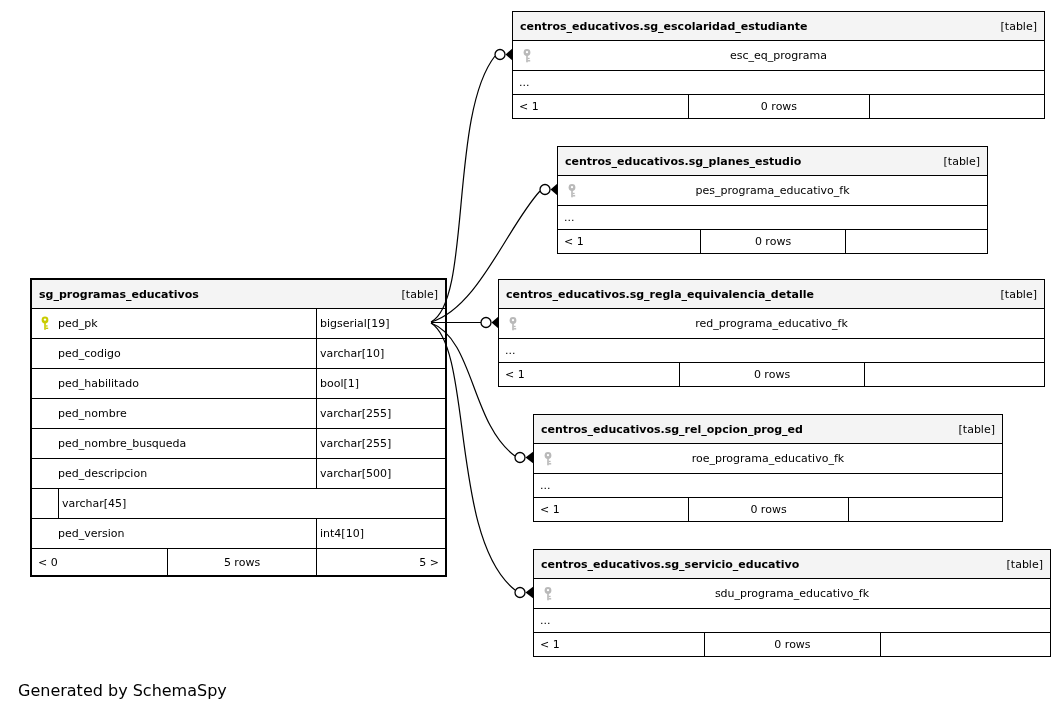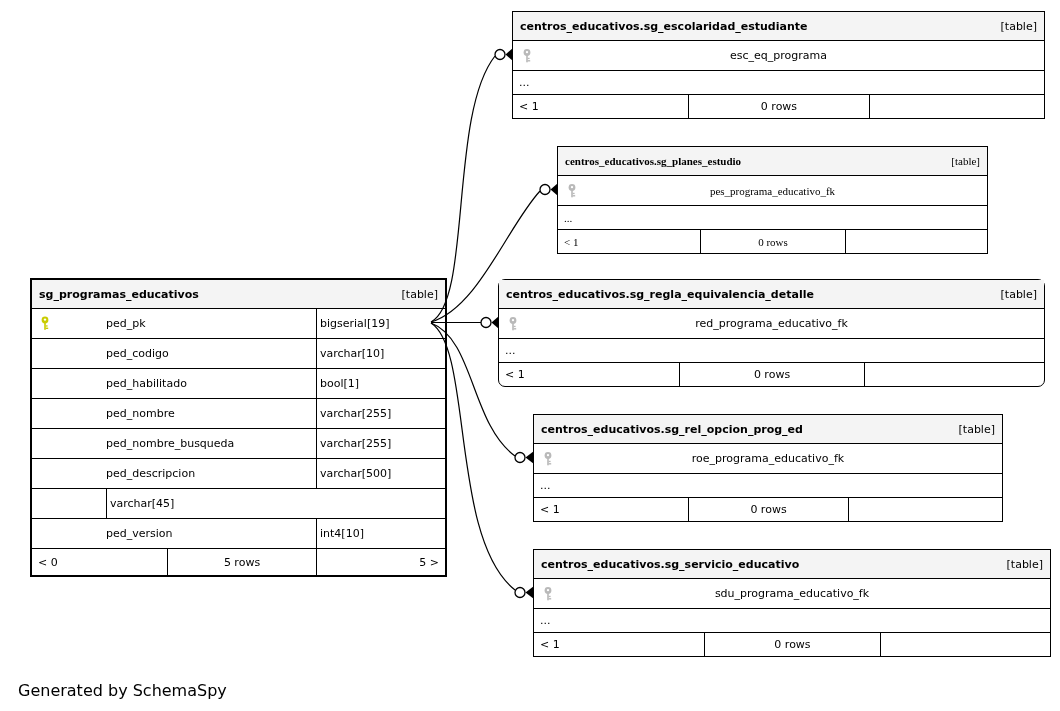--- a/index.html
+++ b/index.html
@@ -16,21 +16,21 @@
   .tbl{position:absolute;background:var(--row-bg);border:1.4px solid var(--border);font-size:11px;box-sizing:border-box;}
   .tbl.main{border-width:2px;}
 
   .tbl-header{display:flex;justify-content:space-between;align-items:center;gap:14px;
     background:var(--header-bg);border-bottom:1.6px solid var(--border);
     height:28px;padding:0 7px;font-weight:bold;white-space:nowrap;}
   .tbl.main .tbl-header{height:28px;}
   .badge{font-weight:normal;}
 
   
-  .m-row{display:flex;align-items:stretch;height:29px;border-bottom:1px solid var(--border);gap:48px;}
+  .m-row{display:flex;align-items:stretch;height:29px;border-bottom:1px solid var(--border);}
   .key-slot{flex:0 0 26px;display:flex;align-items:center;padding-left:6px;box-sizing:border-box;}
   .m-name{flex:1;display:flex;align-items:center;white-space:nowrap;}
   .m-type{flex:0 0 129px;border-left:1px solid var(--border);display:flex;align-items:center;
     padding:0 3px;box-sizing:border-box;white-space:nowrap;}
   .m-row:last-of-type{border-bottom:1px solid var(--border);}
 
   
   .fk-row{position:relative;height:29px;border-bottom:1px solid var(--border);
     display:flex;align-items:center;justify-content:center;white-space:nowrap;}
   .fk-row .key-abs{position:absolute;left:7px;top:50%;transform:translateY(-50%);display:flex;}
@@ -167,21 +167,21 @@
       <span>esc_eq_programa</span>
     </div>
     <div class="more-row">...</div>
     <div class="foot">
       <span class="f-left">&lt; 1</span>
       <span class="f-mid">0 rows</span>
       <span class="f-right"></span>
     </div>
   </div>
 
-  <div class="tbl rel" style="left:557px;top:146px;width:431px;font-family:Liberation Serif, serif;">
+  <div class="tbl rel" style="left:557px;top:146px;width:431px;">
     <div class="tbl-header">
       <span>centros_educativos.sg_planes_estudio</span>
       <span class="badge">[table]</span>
     </div>
     <div class="fk-row">
       <span class="key-abs">
         <svg class="key-icon fk-color" viewBox="0 0 14 15">
           <circle cx="7" cy="4" r="3.4" fill="currentColor"></circle>
           <circle cx="7" cy="3.6" r="1.2" fill="#ffffff"></circle>
           <rect x="6.2" y="6.8" width="1.6" height="7" fill="currentColor"></rect>
@@ -192,21 +192,21 @@
       <span>pes_programa_educativo_fk</span>
     </div>
     <div class="more-row">...</div>
     <div class="foot">
       <span class="f-left">&lt; 1</span>
       <span class="f-mid">0 rows</span>
       <span class="f-right"></span>
     </div>
   </div>
 
-  <div class="tbl rel" style="left:498px;top:279px;width:547px;border-radius:7px;">
+  <div class="tbl rel" style="left:498px;top:279px;width:547px;">
     <div class="tbl-header">
       <span>centros_educativos.sg_regla_equivalencia_detalle</span>
       <span class="badge">[table]</span>
     </div>
     <div class="fk-row">
       <span class="key-abs">
         <svg class="key-icon fk-color" viewBox="0 0 14 15">
           <circle cx="7" cy="4" r="3.4" fill="currentColor"></circle>
           <circle cx="7" cy="3.6" r="1.2" fill="#ffffff"></circle>
           <rect x="6.2" y="6.8" width="1.6" height="7" fill="currentColor"></rect>

